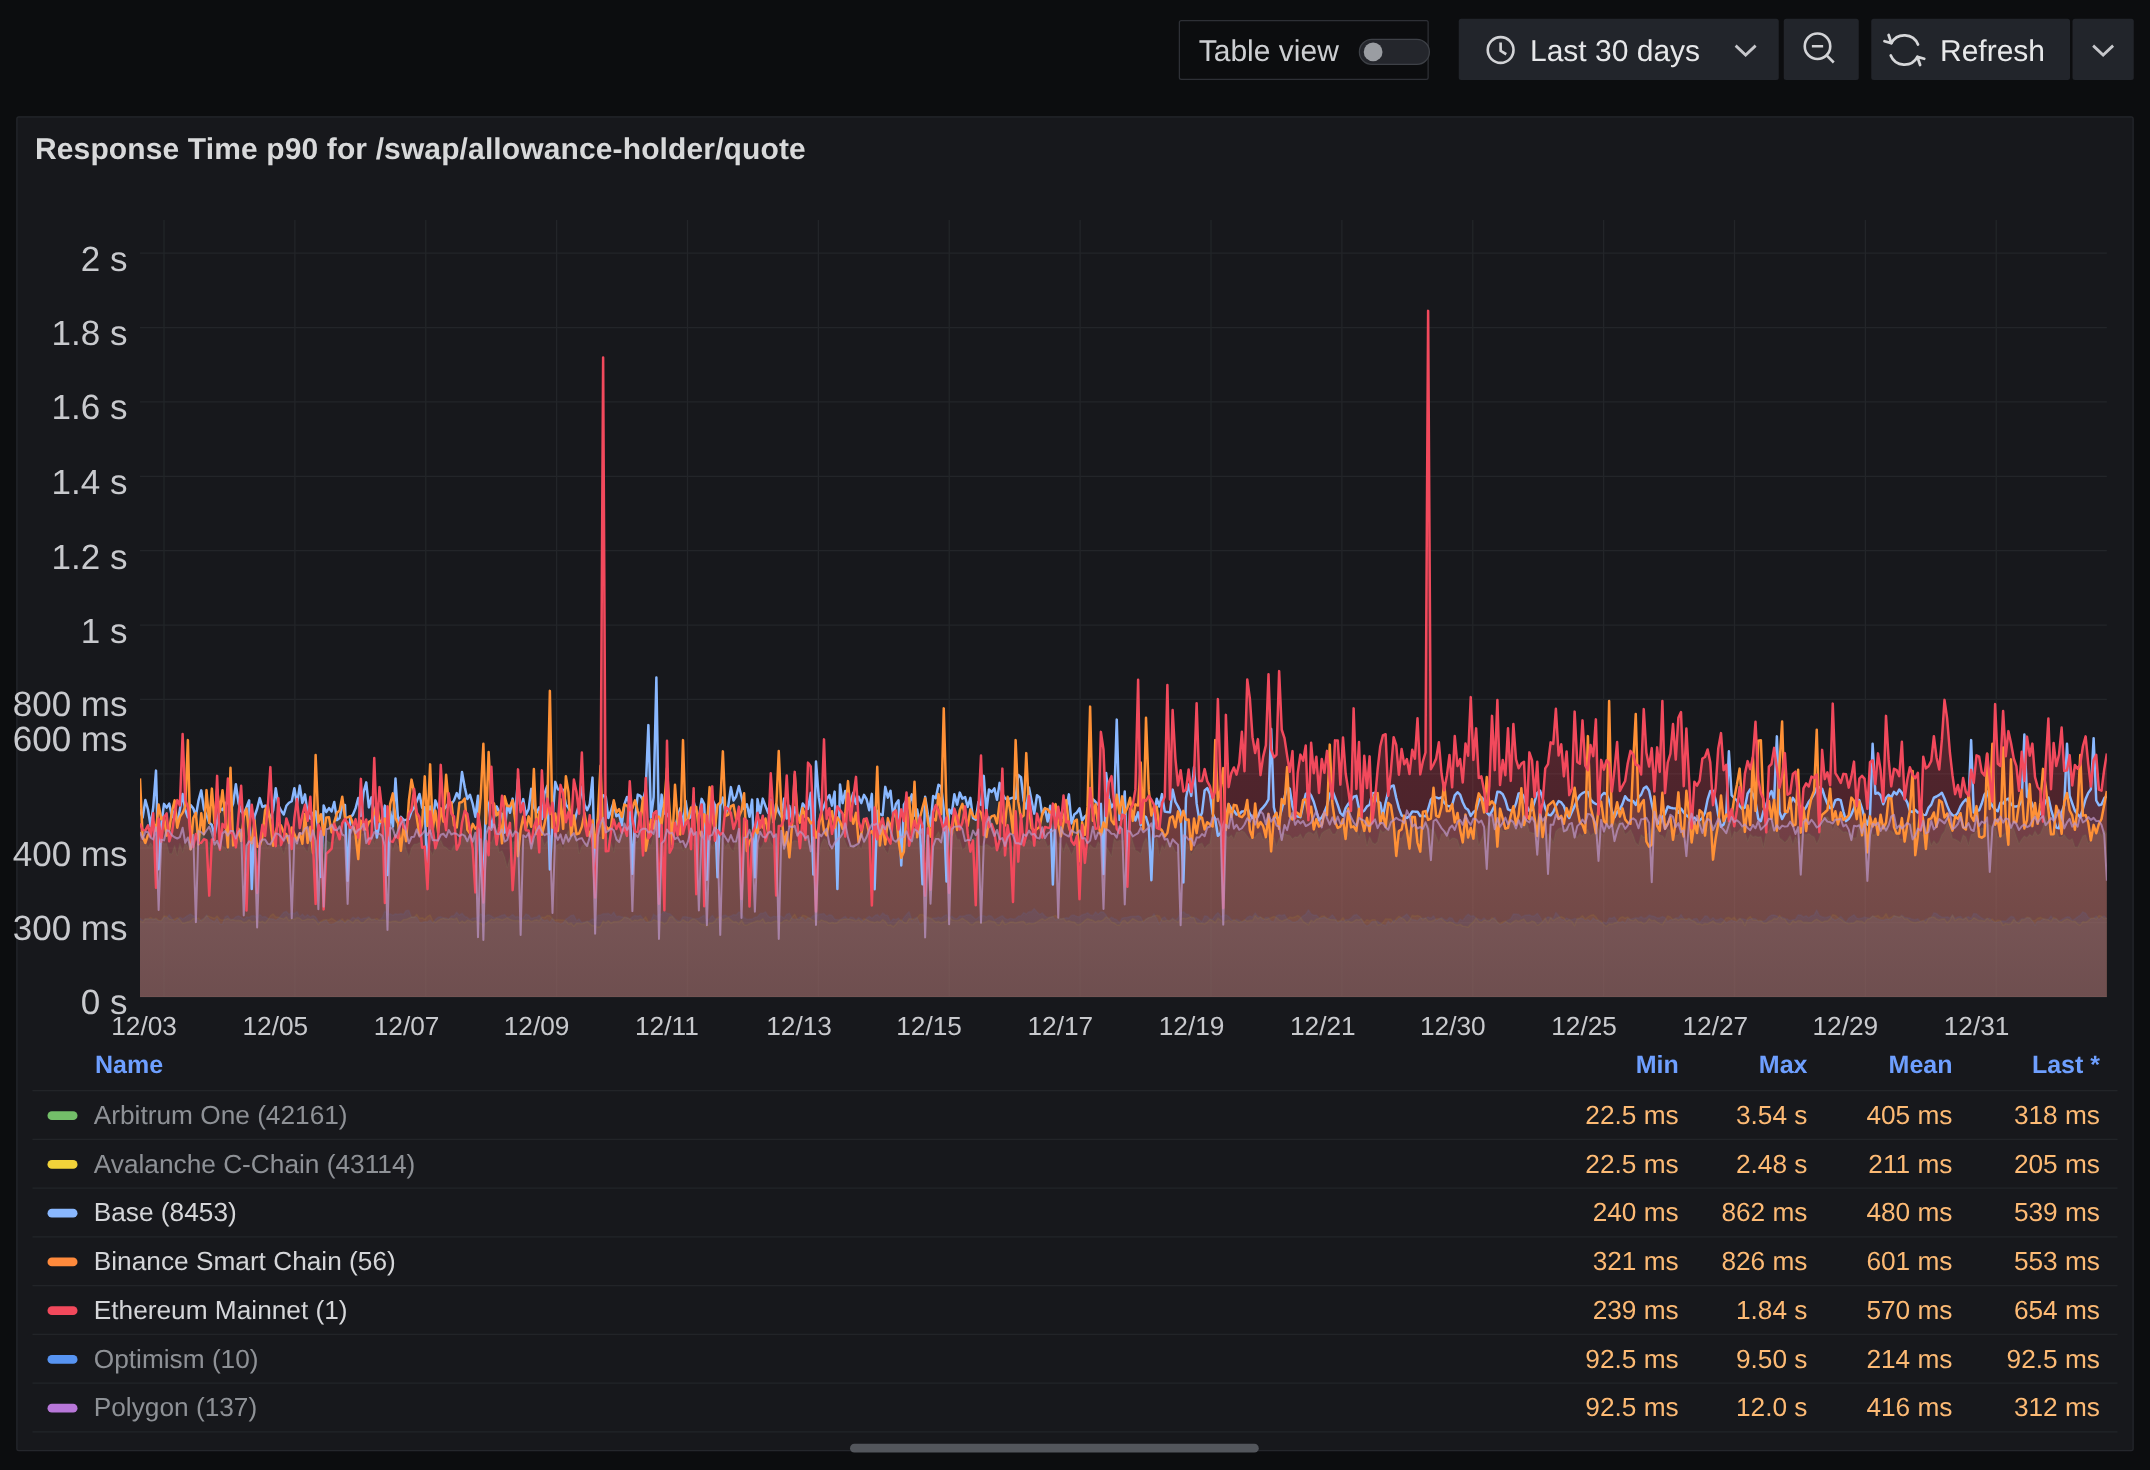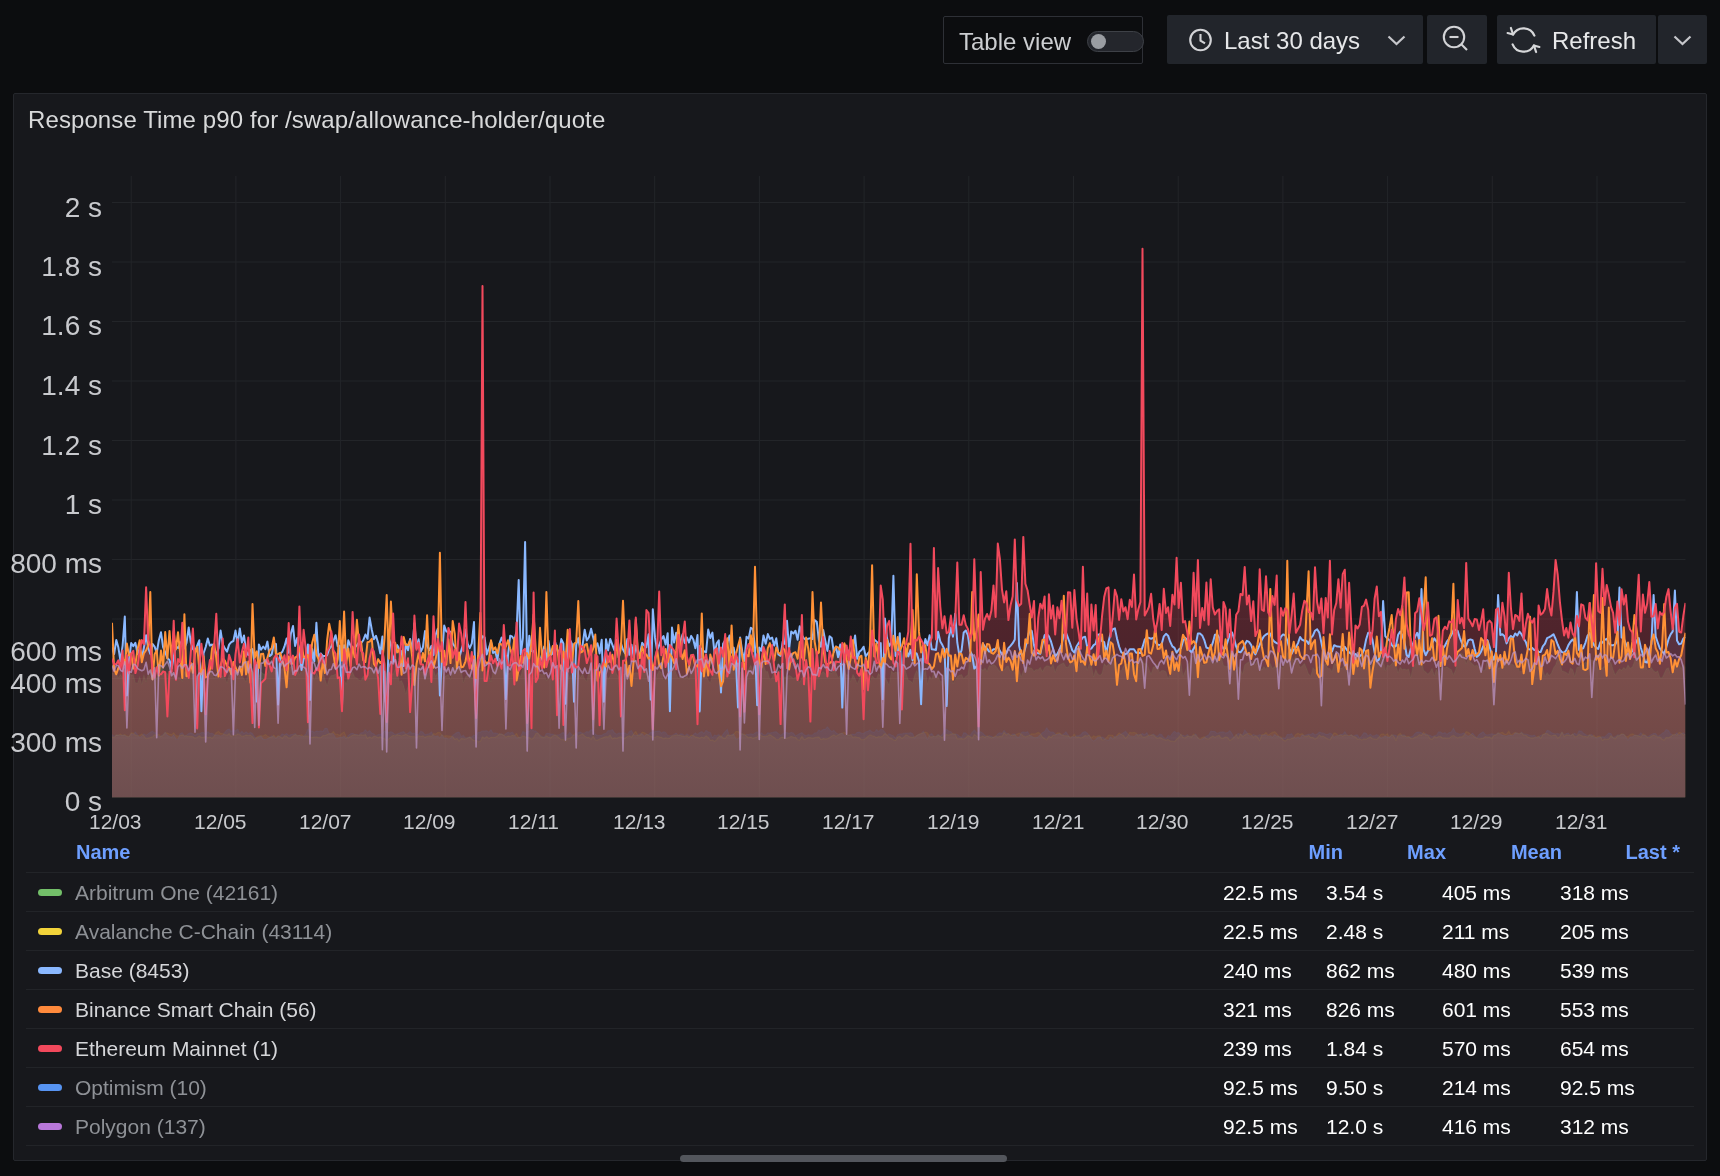--- a/index.html
+++ b/index.html
@@ -1,34 +1,34 @@
 <!DOCTYPE html>
 <html><head><meta charset="utf-8"><style>
 * { margin:0; padding:0; box-sizing:border-box; }
 html,body { width:1720px; height:1176px; background:#0c0d0f; overflow:hidden;
   font-family:"Liberation Sans",sans-serif; }
 #panel { position:absolute; left:13px; top:93px; width:1694px; height:1068px;
   background:#17181c; border:1px solid #25272c; border-radius:2px; }
-#title { position:absolute; left:28px; top:106px; font-size:24px; font-weight:400;
+#title { position:absolute; left:28px; top:106px; font-size:24px; font-weight:700;
   color:#d8d9da; letter-spacing:0.1px; }
 .yl { position:absolute; width:100px; right:1618px; text-align:right;
   font-size:28px; color:#c8c9cd; }
 .xl { position:absolute; top:810px; width:84px; text-align:left;
   font-size:21px; color:#c8c9cd; }
 #lhead { position:absolute; left:0; top:841px; width:1720px; height:24px;
   font-size:20px; font-weight:700; color:#6e9fff; }
 #lhead span { position:absolute; }
 .lrow { position:absolute; left:26px; width:1668px; height:39px;
   border-top:1px solid #222428; font-size:21px; }
 .pill { position:absolute; left:12px; top:16px; width:24px; height:7px;
   border-radius:4px; }
 .nm { position:absolute; left:49px; top:8px; }
 .nm.g { color:#8e9196; }
 .nm.w { color:#d5d6d9; }
-.v { position:absolute; top:8px; width:120px; color:#ffffff; }
+.v { position:absolute; top:8px; width:120px; text-align:right; color:#fdba74; }
 .v1 { left:1197px; } .v2 { left:1300px; } .v3 { left:1416px; } .v4 { left:1534px; }
 .btn { position:absolute; top:15px; height:49px; background:#22252b;
   border-radius:2px; }
 #tv { position:absolute; left:943px; top:16px; width:200px; height:48px;
   border:1px solid #2e3036; border-radius:2px; }
 #tv .lab { position:absolute; left:15px; top:11px; font-size:24px; color:#ccced1; }
 #tv .track { position:absolute; left:143px; top:14px; width:57px; height:21px;
   border-radius:11px; background:#24262c; border:1px solid #3e4147; }
 #tv .knob { position:absolute; left:3px; top:2px; width:15px; height:15px;
   border-radius:50%; background:#9a9da2; }
@@ -94,21 +94,21 @@
   </svg>
 <div id="title">Response Time p90 for /swap/allowance-holder/quote</div>
 <div style="position:absolute;left:0;top:0;width:1720px">
     <div class="yl" style="top:192px">2 s</div>
     <div class="yl" style="top:251px">1.8 s</div>
     <div class="yl" style="top:310px">1.6 s</div>
     <div class="yl" style="top:370px">1.4 s</div>
     <div class="yl" style="top:430px">1.2 s</div>
     <div class="yl" style="top:489px">1 s</div>
     <div class="yl" style="top:548px">800 ms</div>
-    <div class="yl" style="top:636px">600 ms</div>
+    <div class="yl" style="top:576px">600 ms</div>
     <div class="yl" style="top:668px">400 ms</div>
     <div class="yl" style="top:727px">300 ms</div>
     <div class="yl" style="top:786px">0 s</div>
     <div class="xl" style="left:89px">12/03</div>
     <div class="xl" style="left:194px">12/05</div>
     <div class="xl" style="left:299px">12/07</div>
     <div class="xl" style="left:403px">12/09</div>
     <div class="xl" style="left:508px">12/11</div>
     <div class="xl" style="left:613px">12/13</div>
     <div class="xl" style="left:717px">12/15</div>

